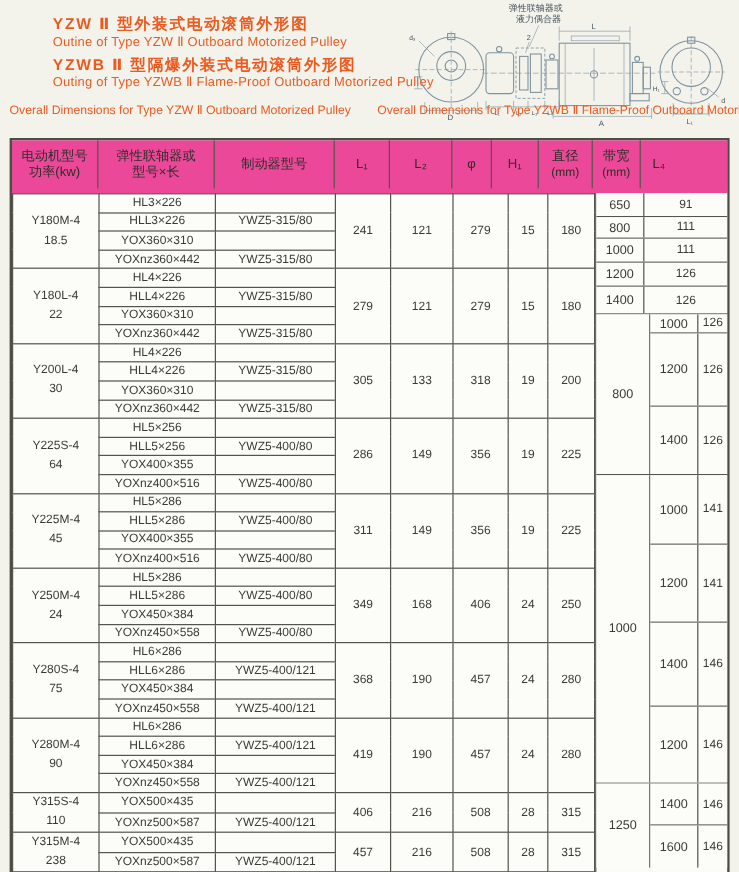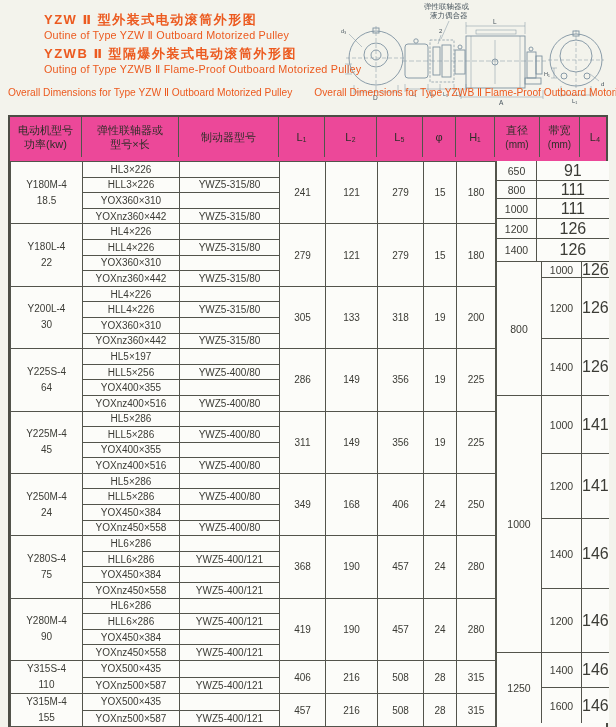--- a/index.html
+++ b/index.html
@@ -63,21 +63,21 @@
     width:45px;flex:0 0 45px;border-right:1px solid #53544c;
     display:flex;align-items:center;justify-content:center;
     font-size:10.5px;color:#3b3b35;background:#fcfcf9;
   }
   .belt-rows{flex:1;display:flex;flex-direction:column}
   .belt-row{display:flex;border-bottom:1px solid #53544c;background:#fcfcf9}
   .belt-row:last-child{border-bottom:none;flex:1}
   .belt-cell{width:40px;flex:0 0 40px;border-right:1px solid #53544c;
     display:flex;align-items:center;justify-content:center;font-size:10.5px;color:#3b3b35}
   .l4-cell{flex:1;display:flex;align-items:center;justify-content:center;
-    font-size:16px;color:#3b3b35}
+    font-size:10px;color:#3b3b35}
 </style>
 </head>
 <body>
 
 <div class="titles">
   <div class="t-cn">YZW Ⅱ 型外装式电动滚筒外形图</div>
   <div class="t-en">Outine of Type YZW Ⅱ Outboard Motorized Pulley</div>
   <div class="t-cn">YZWB Ⅱ 型隔爆外装式电动滚筒外形图</div>
   <div class="t-en">Outing of Type YZWB Ⅱ Flame-Proof Outboard Motorized Pulley</div>
 </div>
@@ -195,23 +195,20 @@
     </div>
     <div class="hc w-brake">
       <div>制动器型号</div>
     </div>
     <div class="hc w-l1">
         <div>L₁</div>
       </div>
     <div class="hc w-l2">
         <div>L₂</div>
       </div>
-    <div class="hc w-l5">
-        <div>L₅</div>
-      </div>
     <div class="hc w-phi">
         <div>φ</div>
       </div>
     <div class="hc w-h1">
         <div>H₁</div>
       </div>
     <div class="hc w-dia">
       <div>直径</div>
         <div class="sub">(mm)</div>
     </div>
@@ -310,21 +307,21 @@
           </tr>
           <tr style="height: 15.6px;">
             <td class="coupling">YOXnz360×442</td>
             <td class="brake">YWZ5-315/80</td>
           </tr>
           <tr style="height: 15.6px;">
             <td class="motor" rowspan="4">
               <div class="ml">Y225S-4</div>
               <div class="ml">64</div>
             </td>
-            <td class="coupling">HL5×197</td>
+            <td class="coupling">HL5×256</td>
             <td class="brake"></td>
             <td class="l1cell" rowspan="4">286</td>
             <td class="num" rowspan="4">149</td>
             <td class="num" rowspan="4">356</td>
             <td class="num" rowspan="4">19</td>
             <td class="num" rowspan="4">225</td>
           </tr>
           <tr style="height: 15.6px;">
             <td class="coupling">HLL5×256</td>
             <td class="brake">YWZ5-400/80</td>
@@ -450,21 +447,21 @@
             <td class="num" rowspan="2">28</td>
             <td class="num" rowspan="2">315</td>
           </tr>
           <tr style="height: 15.6px;">
             <td class="coupling">YOXnz500×587</td>
             <td class="brake">YWZ5-400/121</td>
           </tr>
           <tr style="height: 15.6px;">
             <td class="motor" rowspan="2">
               <div class="ml">Y315M-4</div>
-              <div class="ml">155</div>
+              <div class="ml">238</div>
             </td>
             <td class="coupling">YOX500×435</td>
             <td class="brake"></td>
             <td class="l1cell" rowspan="2">457</td>
             <td class="num" rowspan="2">216</td>
             <td class="num" rowspan="2">508</td>
             <td class="num" rowspan="2">28</td>
             <td class="num" rowspan="2">315</td>
           </tr>
           <tr style="height: 15.6px;">

